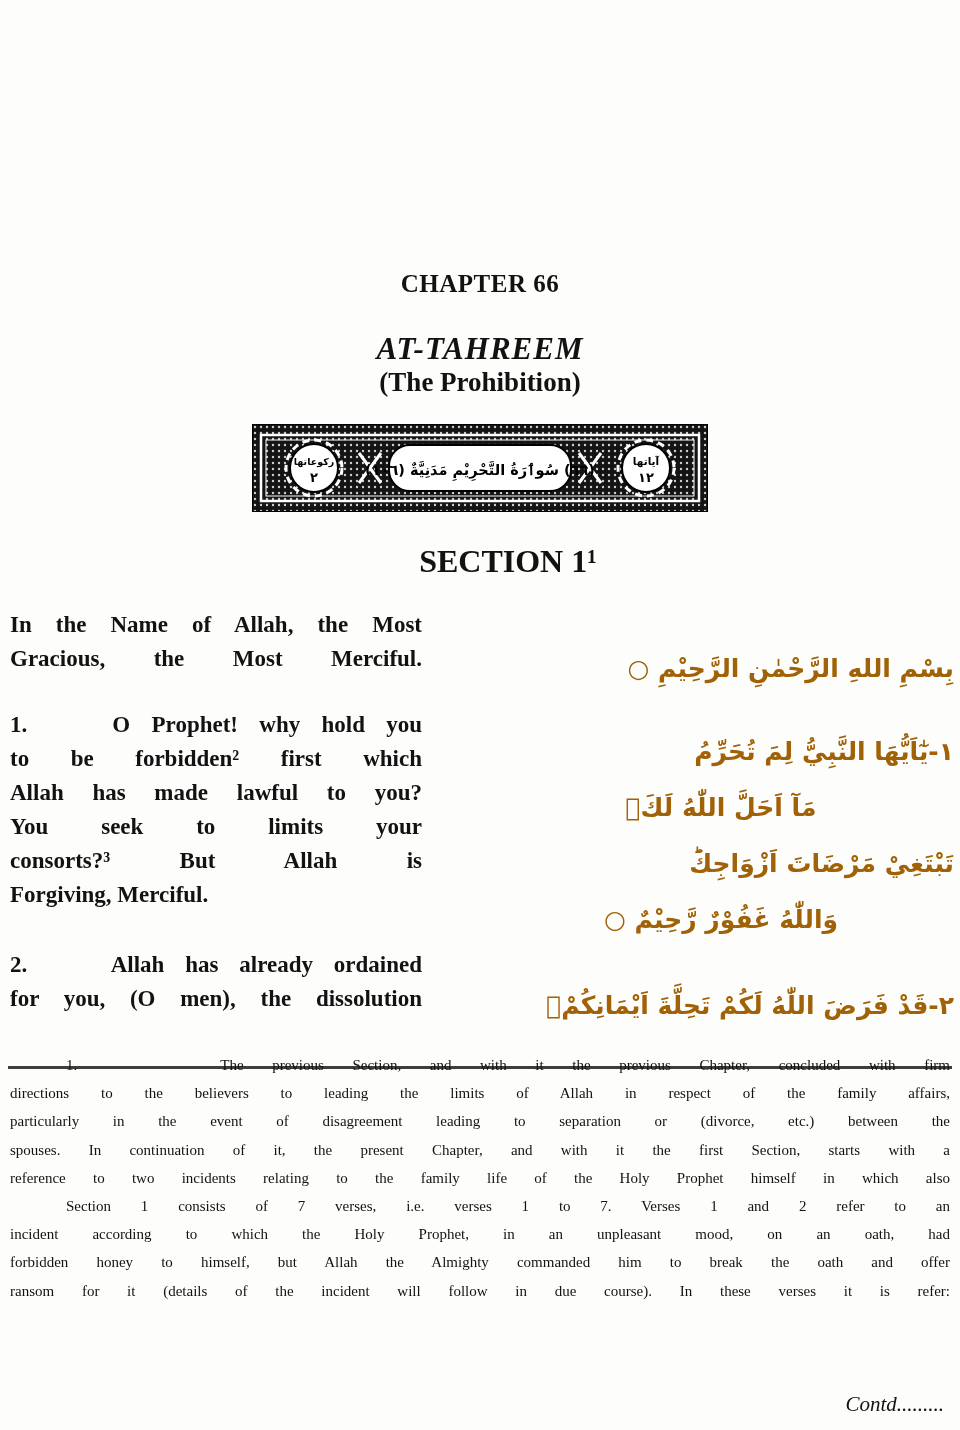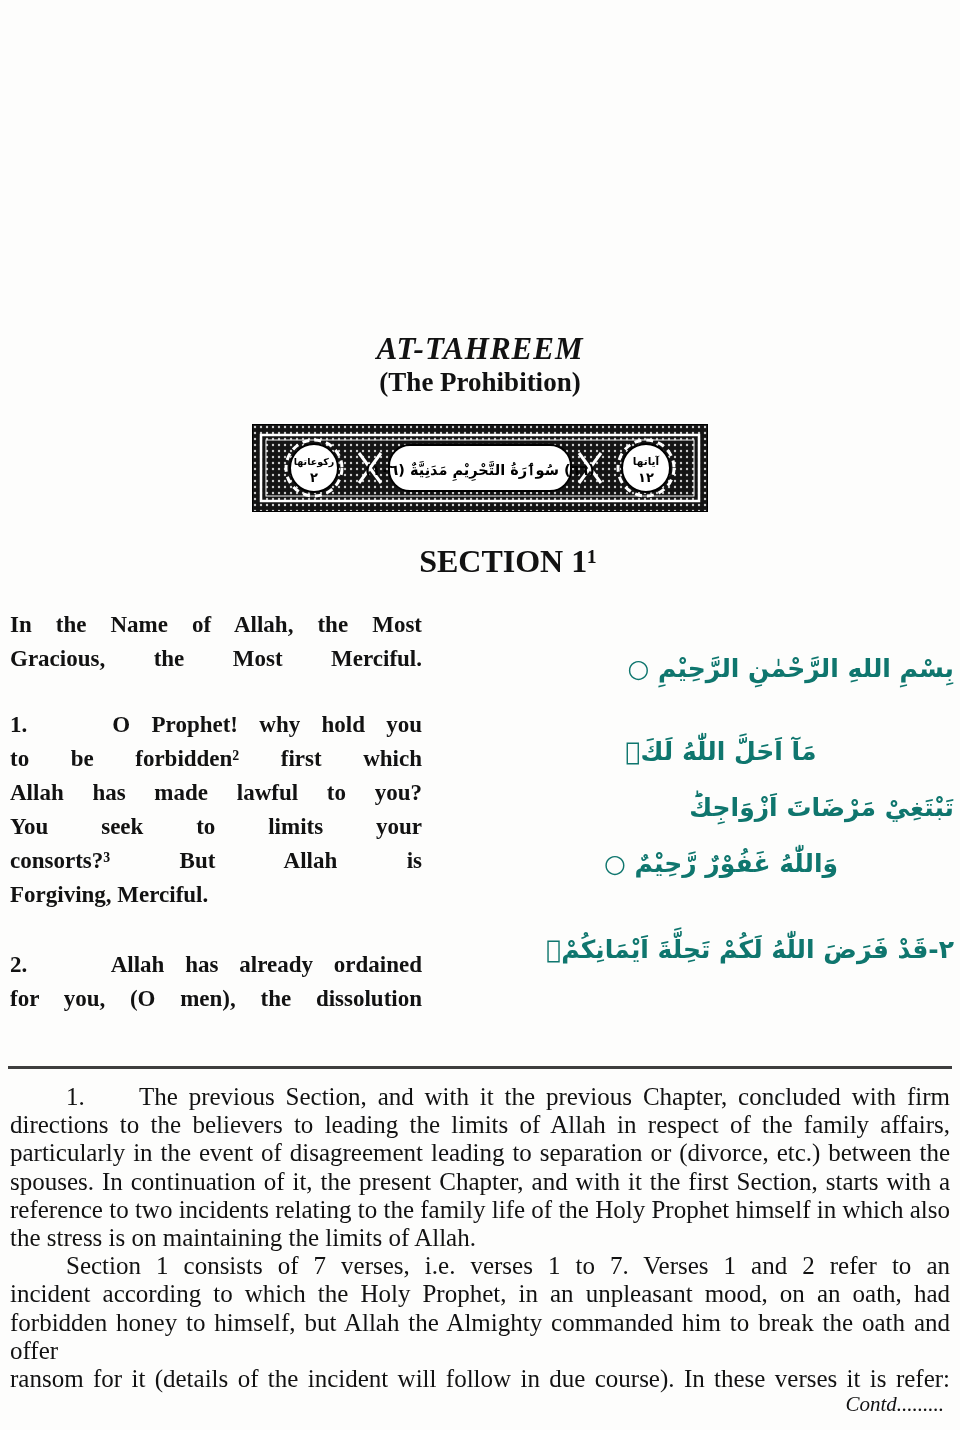--- a/index.html
+++ b/index.html
@@ -29,49 +29,50 @@
   .jl.end { text-align-last:left; }
   .verse-en-1 { margin-top:32px; }
   .verse-en-2 { margin-top:36px; }
 
   
   .col-ar {
     position:absolute; right:6px; top:640px; width:466px;
     direction:rtl; text-align:right;
     font-family:"DejaVu Sans", sans-serif;
     font-weight:bold; font-size:25px; line-height:56px;
-    color:#0f766e;
+    color:#a16207;
   }
   .bis-ar { line-height:58px; }
   .verse-ar-1 { margin-top:26px; }
   .verse-ar-2 { margin-top:30px; }
   .ar-ctr { text-align:center; }
 
   .divider {
     position:absolute; left:8px; right:8px; top:1066px; height:3px;
     background:#3e3e3e;
   }
 
   .footnotes {
-    position:absolute; left:10px; right:10px; top:1083px;
-    font-size:25px; line-height:28.2px; font-weight:normal;
+    position:absolute; left:10px; right:10px; top:1051px;
+    font-size:15px; line-height:28.2px; font-weight:normal;
   }
   .fp-first { text-indent:56px; }
 
   .contd {
     position:absolute; right:16px; top:1392px;
     font-size:21px; font-style:italic;
   }
   svg text { font-family:"DejaVu Sans", sans-serif; }
 </style>
 </head>
 <body>
 
 <div class="page">
 
+  <div class="centered chapter">CHAPTER 66</div>
   <div class="centered title">AT-TAHREEM</div>
   <div class="centered subtitle">(The Prohibition)</div>
 
   <div class="banner">
     <svg width="456" height="88" viewBox="0 0 456 88">
       <defs>
         <pattern id="px" width="6" height="6" patternUnits="userSpaceOnUse">
           <rect width="6" height="6" fill="#141414"></rect>
           <circle cx="3" cy="3" r="1.2" fill="#cfcfcf"></circle>
         </pattern>
@@ -111,39 +112,39 @@
     </div>
     <div class="verse-en-2">
       <div class="jl">2.&nbsp;&nbsp;&nbsp;&nbsp;Allah has already ordained</div>
       <div class="jl">for you, (O men), the dissolution</div>
     </div>
   </div>
 
   <div class="col-ar">
     <div class="bis-ar">بِسْمِ اللهِ الرَّحْمٰنِ الرَّحِيْمِ ○</div>
     <div class="verse-ar-1">
+      <div>١-يٰٓاَيُّهَا النَّبِيُّ لِمَ تُحَرِّمُ</div>
       <div class="ar-ctr">مَآ اَحَلَّ اللّٰهُ لَكَۚ</div>
       <div>تَبْتَغِيْ مَرْضَاتَ اَزْوَاجِكَؕ</div>
       <div class="ar-ctr">وَاللّٰهُ غَفُوْرٌ رَّحِيْمٌ ○</div>
     </div>
     <div class="verse-ar-2">
       <div>٢-قَدْ فَرَضَ اللّٰهُ لَكُمْ تَحِلَّةَ اَيْمَانِكُمْۚ</div>
     </div>
   </div>
 
   <div class="divider"></div>
 
   <div class="footnotes">
     <div>
       <div class="jl fp-first">1.&nbsp;&nbsp;&nbsp;&nbsp;&nbsp;The previous Section, and with it the previous Chapter, concluded with firm</div>
       <div class="jl">directions to the believers to leading the limits of Allah in respect of the family affairs,</div>
       <div class="jl">particularly in the event of disagreement leading to separation or (divorce, etc.) between the</div>
       <div class="jl">spouses. In continuation of it, the present Chapter, and with it the first Section, starts with a</div>
       <div class="jl">reference to two incidents relating to the family life of the Holy Prophet himself in which also</div>
-      <div class="jl end">the stress is on maintaining the limits of Allah.</div>
     </div>
     <div>
       <div class="jl fp-first">Section 1 consists of 7 verses, i.e. verses 1 to 7. Verses 1 and 2 refer to an</div>
       <div class="jl">incident according to which the Holy Prophet, in an unpleasant mood, on an oath, had</div>
       <div class="jl">forbidden honey to himself, but Allah the Almighty commanded him to break the oath and offer</div>
       <div class="jl">ransom for it (details of the incident will follow in due course). In these verses it is refer:</div>
     </div>
   </div>
 
   <div class="contd">Contd.........</div>

